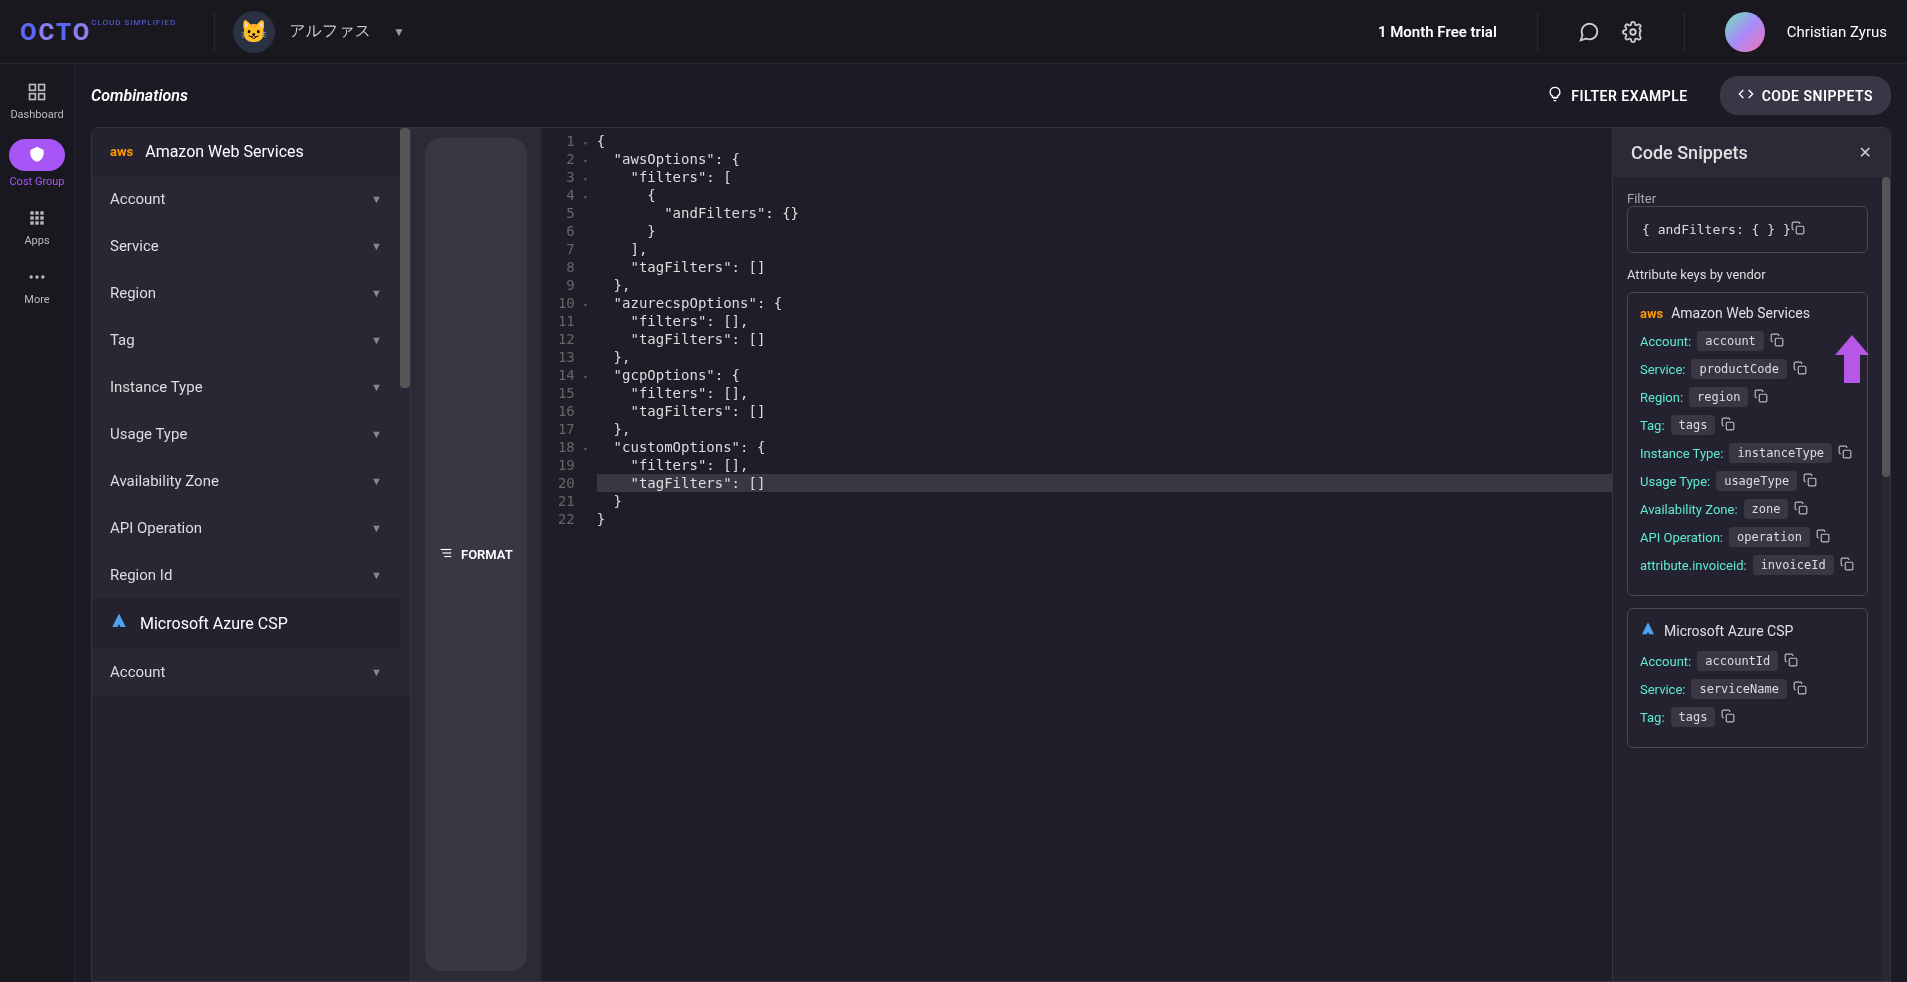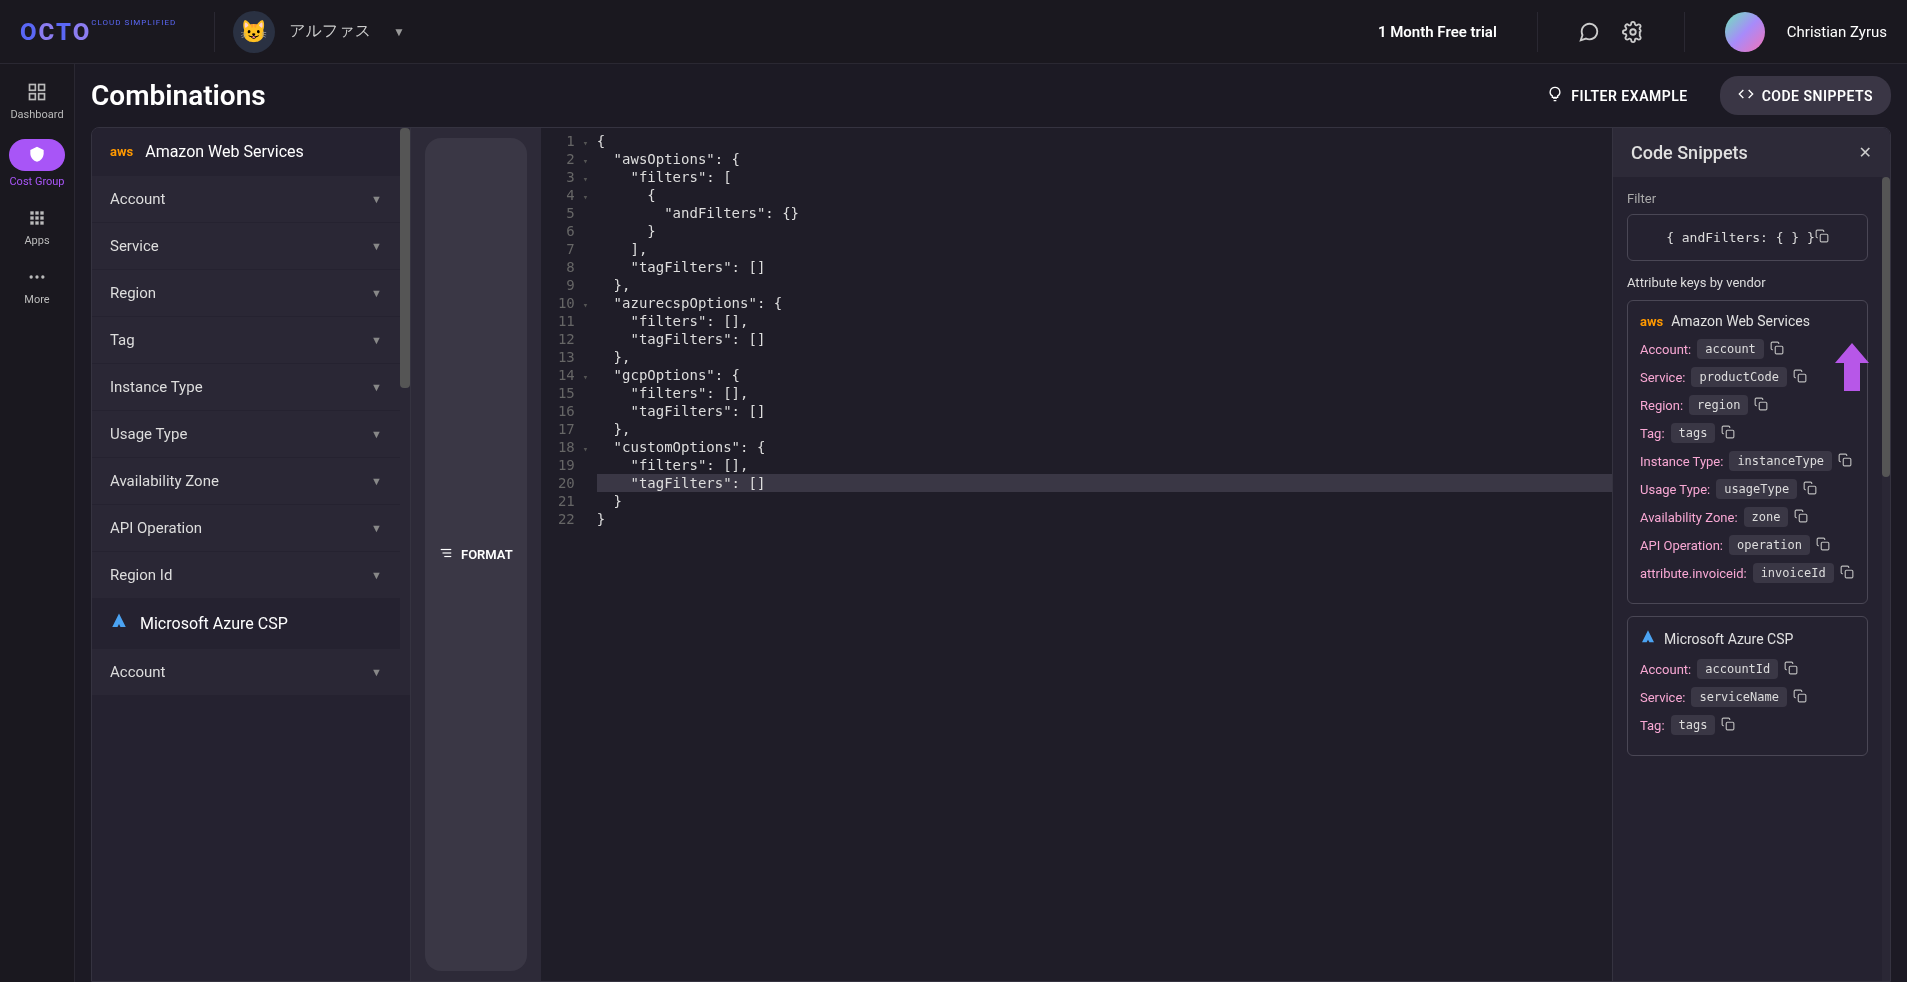--- a/index.html
+++ b/index.html
@@ -58,21 +58,21 @@
   padding-top: 16px;
   gap: 18px;
 }
 .nav-item { display: flex; flex-direction: column; align-items: center; gap: 4px; cursor: pointer; color: #bbb; font-size: 11px; }
 .nav-icon { width: 24px; height: 24px; display:flex; align-items:center; justify-content:center; }
 .nav-item.active .nav-icon { background: #a855f7; border-radius: 16px; width: 56px; height: 32px; color: #fff; }
 .nav-item.active { color: #a855f7; }
 
 .main { flex: 1; display: flex; flex-direction: column; padding: 12px 16px 0 16px; overflow: hidden; }
 .page-header { display: flex; align-items: center; margin-bottom: 12px; }
-.page-title { font-size: 28px; font-weight: 600; color: #fff; }
+.page-title { font-size: 16px; font-weight: 600; color: #fff; font-style: italic; }
 .header-actions { margin-left: auto; display: flex; gap: 14px; justify-content: center; }
 .btn-ghost {
   display: flex; align-items: center; gap: 8px;
   padding: 10px 18px; border-radius: 18px;
   color: #fff; font-size: 14px; font-weight: 600; letter-spacing: 0.5px;
   cursor: pointer;
 }
 .btn-ghost.filled { background: #3a3645; }
 
 .content { flex:1; display: flex; gap: 0; background: #252230; border-radius: 8px 8px 0 0; overflow: hidden; border: 1px solid #353340; }
@@ -108,35 +108,35 @@
 .fold-col .ln { height: 18px; font-size: 9px; padding-top:2px; }
 .code { flex:1; white-space: pre; color: #ddd; }
 .code .ln { height: 18px; }
 .code .hl { background: #3a3745; display: inline-block; min-width: 100%; }
 
 .snippets-panel { width: 278px; background: #252230; border-left: 1px solid #353340; display: flex; flex-direction: column; }
 .snip-header { display: flex; align-items: center; justify-content: space-between; padding: 14px 18px; background: #2d2a38; }
 .snip-title { font-size: 18px; font-weight: 500; }
 .close-x { cursor: pointer; font-size: 16px; color: #ccc; }
 .snip-body { flex:1; overflow-y: auto; padding: 14px; }
-.snip-label { font-size: 13px; color: #aaa; margin-bottom: 8px; }
+.snip-label { font-size: 13px; color: #aaa; margin-bottom: 0; }
 .snip-box {
   border: 1px solid #4a4755; border-radius: 6px; padding: 14px;
   font-family: monospace; font-size: 13px; color: #ddd;
-  display: flex; justify-content: center; align-items: center;
+  display: flex; justify-content: flex-start; align-items: center;
   margin-bottom: 14px;
 }
 .copy-icon { cursor: pointer; color: #bbb; }
 .snip-section-label { font-size: 13px; color: #ddd; margin: 10px 0; }
 .vendor-box {
   border: 1px solid #4a4755; border-radius: 6px; padding: 12px; margin-bottom: 12px;
 }
 .vendor-title { display: flex; align-items: center; gap: 8px; font-size: 14px; margin-bottom: 10px; }
 .kv-row { display: flex; align-items: center; gap: 6px; font-size: 13px; margin: 8px 0; flex-wrap: nowrap; }
-.kv-label { color: #f9a8d4; }
+.kv-label { color: #5eead4; }
 .kv-val { background: #3a3745; padding: 3px 8px; border-radius: 4px; font-family: monospace; font-size: 12px; color: #ddd; }
 .arrow-overlay {
   position: absolute;
   font-size: 40px;
   color: #b757e8;
   pointer-events: none;
 }
 .snip-scroll { position: relative; }
 </style>
 </head>

